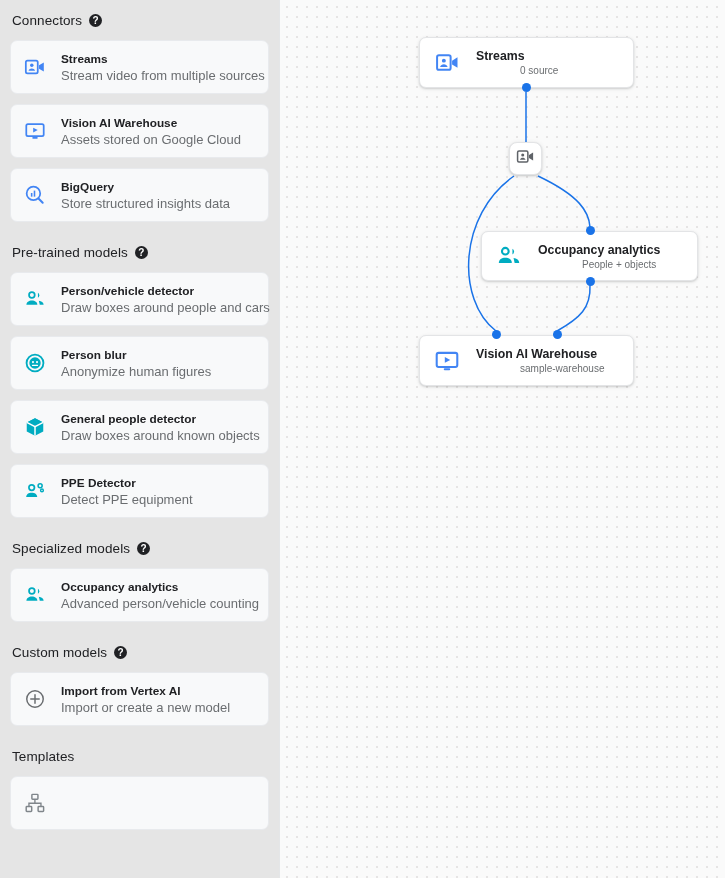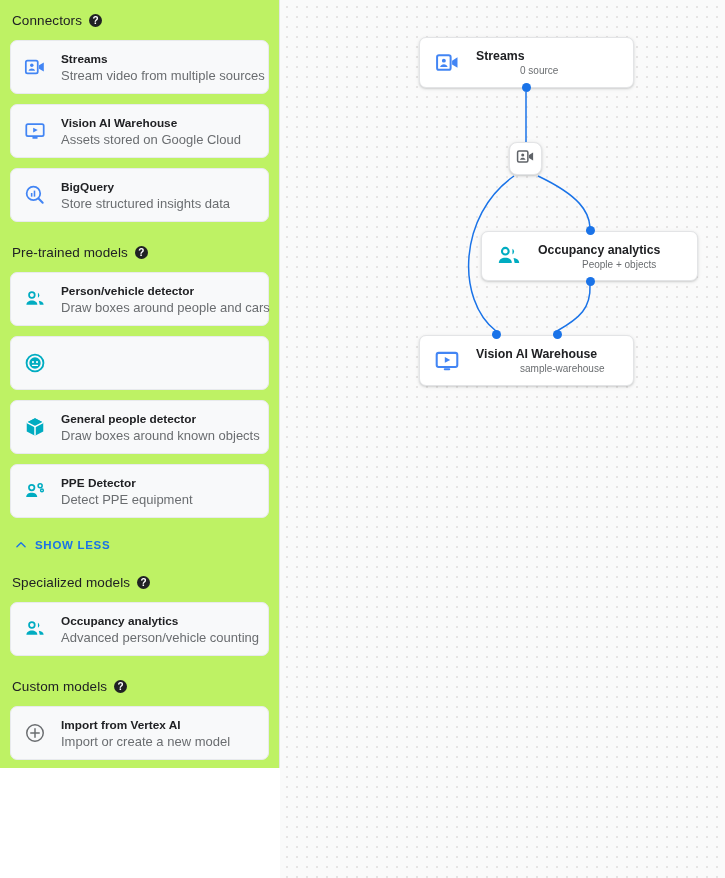--- a/index.html
+++ b/index.html
@@ -6,22 +6,22 @@
   html, body {
     width: 725px; height: 878px;
     font-family: "Liberation Sans", sans-serif;
     background: #ffffff;
     overflow: hidden;
   }
   .app { display: flex; width: 725px; height: 878px; }
 
   
   .sidebar {
-    width: 280px; height: 768px;
-    background: #bef264;
+    width: 280px; height: 878px;
+    background: #e5e5e5;
     border-right: 1px solid #e4e6e8;
     padding: 0 10px;
     overflow: hidden;
     position: relative;
   }
   .section-head {
     display: flex; align-items: center; gap: 7px;
     padding: 0 0 0 2px;
     height: 40px;
   }
@@ -184,20 +184,24 @@
     <div class="card">
       <span class="card-icon">
         <svg width="22" height="22" viewBox="0 0 24 24">
             <circle cx="12" cy="12" r="9.2" fill="none" stroke="#00acc1" stroke-width="2"></circle>
             <circle cx="12" cy="12" r="6.2" fill="#00acc1"></circle>
             <circle cx="9.8" cy="11" r="1.15" fill="#fff"></circle>
             <circle cx="14.2" cy="11" r="1.15" fill="#fff"></circle>
             <path d="M9.4 14.6h5.2" stroke="#fff" stroke-width="1.5" stroke-linecap="round"></path>
           </svg>
       </span>
+      <span class="card-text">
+        <span class="card-title">Person blur</span>
+        <span class="card-sub">Anonymize human figures</span>
+      </span>
     </div>
 
     <div class="card">
       <span class="card-icon">
         <svg width="22" height="22" viewBox="0 0 24 24">
             <path d="M12 2.4 21 7v10l-9 4.6L3 17V7z" fill="#00acc1"></path>
             <path d="M12 2.4 21 7l-9 4.6L3 7z" fill="#00acc1"></path>
             <path d="M12 11.6V21.6" stroke="#fff" stroke-width="1.6"></path>
             <path d="m3 7 9 4.6L21 7" fill="none" stroke="#fff" stroke-width="1.6"></path>
           </svg>
@@ -216,28 +220,20 @@
             <circle cx="17.6" cy="6.2" r="2.2" fill="none" stroke="#00acc1" stroke-width="1.7"></circle>
             <circle cx="19.6" cy="11.4" r="1.5" fill="none" stroke="#00acc1" stroke-width="1.6"></circle>
           </svg>
       </span>
       <span class="card-text">
         <span class="card-title">PPE Detector</span>
         <span class="card-sub">Detect PPE equipment</span>
       </span>
     </div>
 
-    <div class="show-less">
-      <span>
-        <svg width="14" height="14" viewBox="0 0 24 24">
-            <path d="M5 15 12 8l7 7" fill="none" stroke="#1a73e8" stroke-width="2.4" stroke-linecap="round" stroke-linejoin="round"></path>
-          </svg>
-      </span>
-      <span>SHOW LESS</span>
-    </div>
 
     <div class="section-head">
       <span class="section-title">Specialized models</span>
       <span class="help-icon">?</span>
     </div>
 
     <div class="card">
       <span class="card-icon">
         <svg width="22" height="22" viewBox="0 0 24 24">
             <circle cx="8.6" cy="7.6" r="3.1" fill="none" stroke="#00acc1" stroke-width="1.9"></circle>
@@ -263,20 +259,23 @@
             <circle cx="12" cy="12" r="9" fill="none" stroke="#6a6d70" stroke-width="1.6"></circle>
             <path d="M12 7.4v9.2M7.4 12h9.2" stroke="#6a6d70" stroke-width="1.6" stroke-linecap="round"></path>
           </svg>
       </span>
       <span class="card-text">
         <span class="card-title">Import from Vertex AI</span>
         <span class="card-sub">Import or create a new model</span>
       </span>
     </div>
 
+    <div class="section-head">
+      <span class="section-title">Templates</span>
+    </div>
 
     <div class="card">
       <span class="card-icon">
         <svg width="22" height="22" viewBox="0 0 24 24">
             <rect x="8.6" y="2.6" width="6.6" height="5.4" rx=".8" fill="none" stroke="#80868b" stroke-width="1.6"></rect>
             <rect x="2.4" y="15.8" width="6" height="5.4" rx=".8" fill="none" stroke="#80868b" stroke-width="1.6"></rect>
             <rect x="15.4" y="15.8" width="6" height="5.4" rx=".8" fill="none" stroke="#80868b" stroke-width="1.6"></rect>
             <path d="M11.9 8v4.3M5.4 15.8v-3.5h13.1v3.5" fill="none" stroke="#80868b" stroke-width="1.5"></path>
           </svg>
       </span>

